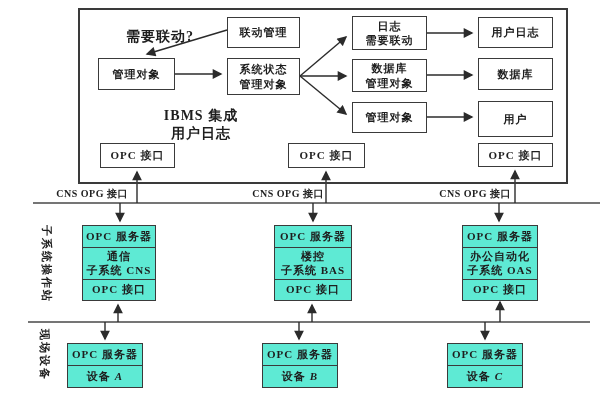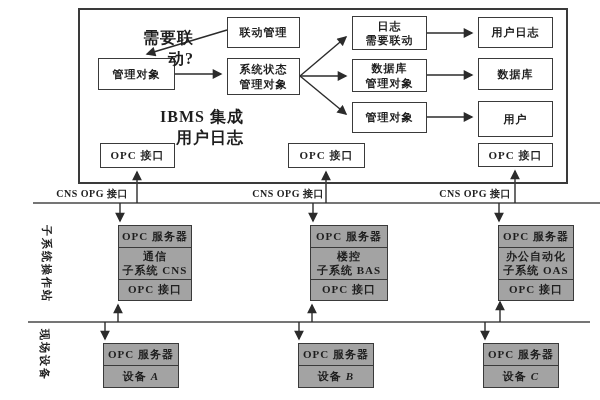--- a/index.html
+++ b/index.html
@@ -13,30 +13,30 @@
     position:absolute;left:78px;top:8px;width:490px;height:176px;
     border:2px solid #3a3a3a;background:transparent;box-sizing:border-box;
   }
   .box{
     position:absolute;border:1.5px solid #3a3a3a;background:#fff;
     display:flex;align-items:center;justify-content:center;text-align:center;
     font-size:11px;line-height:1.3;box-sizing:border-box;
     letter-spacing:1px;white-space:pre-line;
   }
   .stack{
-    position:absolute;border:1.5px solid #3a3a3a;background:#a3a3a3;box-sizing:border-box;margin-left:36px;
+    position:absolute;border:1.5px solid #3a3a3a;background:#5eead4;box-sizing:border-box;
   }
   .row{
     display:flex;align-items:center;justify-content:center;text-align:center;
     font-size:11px;letter-spacing:1px;line-height:1.25;white-space:pre-line;
   }
   .row + .row{border-top:1.5px solid #3a3a3a;}
   .r1{height:21px}.r2{height:31px}.r3{height:20px}.rd{height:21px}
   .flabel{
-    position:absolute;font-size:16px;letter-spacing:1px;text-align:right;
+    position:absolute;font-size:14px;letter-spacing:1px;text-align:center;
     white-space:pre-line;line-height:1.3;
   }
   .buslabel{
     position:absolute;top:187px;height:14px;font-size:10px;letter-spacing:0.5px;
     text-align:right;white-space:nowrap;
   }
   .vlabel{
     position:absolute;font-size:11px;letter-spacing:2px;text-align:center;
     transform:rotate(90deg);white-space:nowrap;
   }

